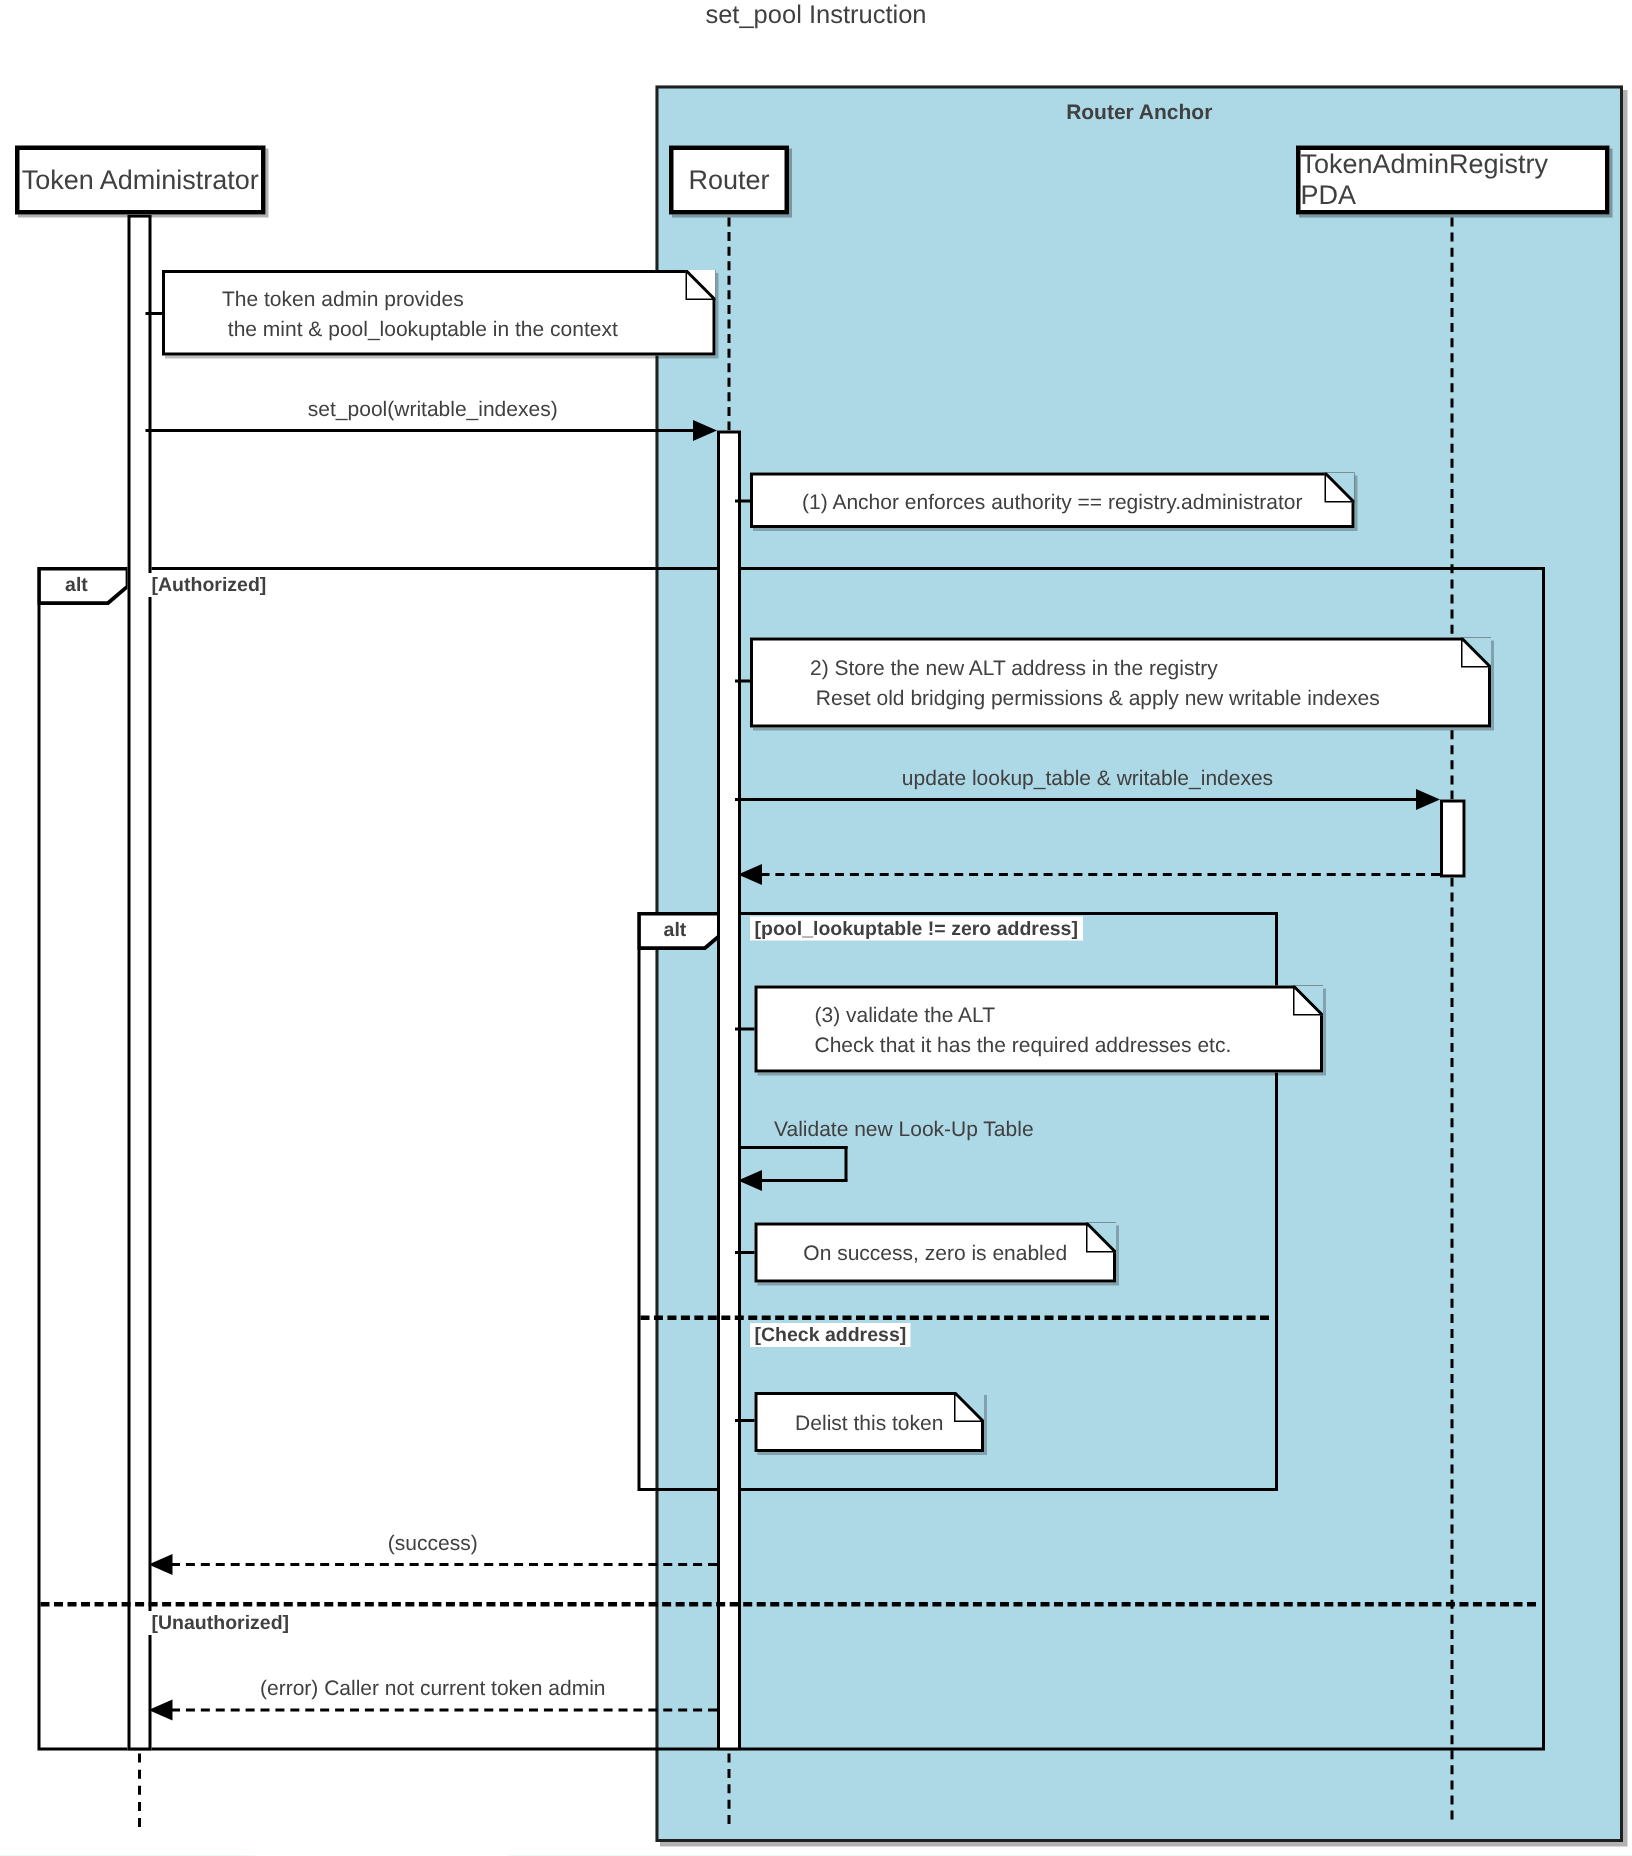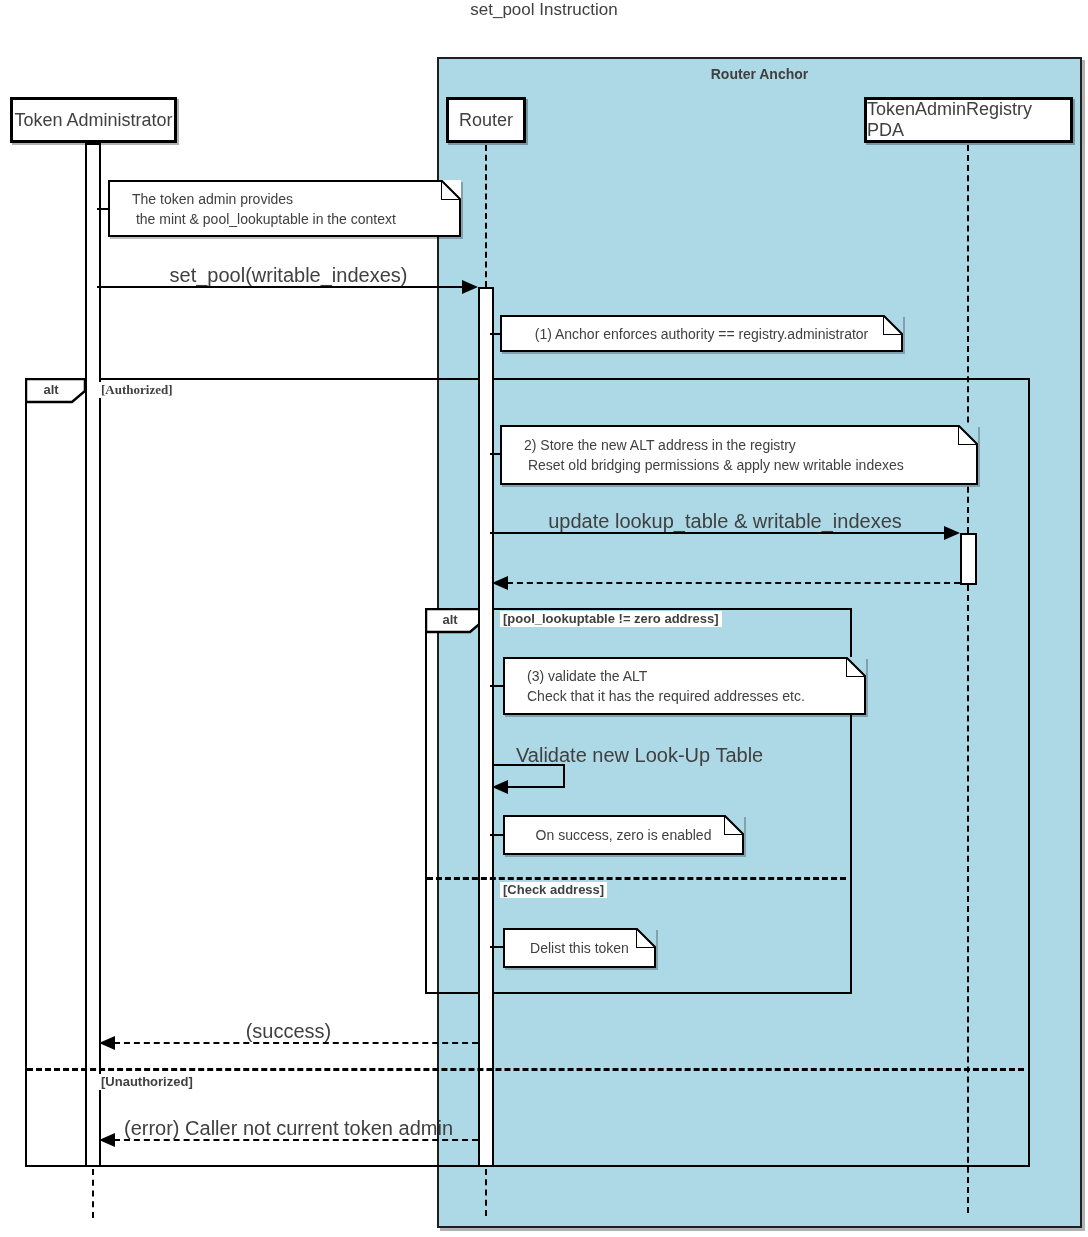--- a/index.html
+++ b/index.html
@@ -22,25 +22,25 @@
   
   .frag{border:2px solid #000;background:transparent;z-index:2;}
   .frag-label-svg{z-index:4;}
   .frag-op{font-weight:bold;font-size:13px;z-index:6;display:flex;align-items:center;justify-content:center;}
   .guard{font-weight:bold;font-size:13px;background:#fff;padding:0 3px;line-height:16px;z-index:6;white-space:pre;}
   .divider{height:0;border-top:3px dashed #000;z-index:6;}
   
   .note{background:#fff;border:2px solid #000;box-shadow:2px 2px 0 rgba(0,0,0,0.25);
         z-index:6;display:flex;flex-direction:column;justify-content:center;font-size:14px;line-height:20px;}
   .note .line{white-space:pre;}
-  .note.pad{padding-left:22px;justify-content:center;}
+  .note.pad{padding-left:38px;justify-content:center;}
   .note .fold{position:absolute;top:-2px;right:-2px;}
   .connector{height:0;border-top:2px solid #000;z-index:6;}
   
-  .msg-label{font-size:20px;z-index:6;white-space:pre;}
+  .msg-label{font-size:14px;z-index:6;white-space:pre;}
   .msg-line{height:0;border-top:2px solid #000;z-index:6;}
   .msg-line.dashed{border-top-style:dashed;}
   .msg-vline{width:0;border-left:2px solid #000;z-index:6;}
   .arr-r{width:0;height:0;border-top:7px solid transparent;border-bottom:7px solid transparent;border-left:16px solid #000;z-index:7;}
   .arr-l{width:0;height:0;border-top:7px solid transparent;border-bottom:7px solid transparent;border-right:16px solid #000;z-index:7;}
   .title{font-size:17px;z-index:6;}
 </style>
 </head>
 <body>
 
@@ -71,21 +71,21 @@
   <div class="abs frag-op" style="left:425px;top:609px;width:50px;height:20px;">alt</div>
 
   <div class="abs act" style="left:85px;top:143px;width:12px;height:1020px;"></div>
   <div class="abs act" style="left:478px;top:287px;width:12px;height:876px;"></div>
   <div class="abs act" style="left:960px;top:533px;width:13px;height:48px;"></div>
 
   <div class="abs pbox" style="left:10px;top:97px;width:161px;height:40px;">Token Administrator</div>
   <div class="abs pbox" style="left:446px;top:97px;width:74px;height:40px;">Router</div>
   <div class="abs pbox" style="left:864px;top:97px;width:203px;height:40px;">TokenAdminRegistry PDA</div>
 
-  <div class="abs guard" style="left:98px;top:382px;font-family:Liberation Serif, serif;">[Authorized]</div>
+  <div class="abs guard" style="left:98px;top:382px;">[Authorized]</div>
   <div class="abs guard" style="left:98px;top:1074px;">[Unauthorized]</div>
   <div class="abs guard" style="left:500px;top:611px;">[pool_lookuptable != zero address]</div>
   <div class="abs guard" style="left:500px;top:882px;">[Check address]</div>
 
   <div class="abs divider" style="left:27px;top:1068px;width:997px;"></div>
   <div class="abs divider" style="left:427px;top:877px;width:419px;"></div>
 
   <div class="abs note pad" style="left:108px;top:180px;width:327px;height:53px;">
     <div class="line">The token admin provides</div>
     <div class="line"> the mint &amp; pool_lookuptable in the context</div>

